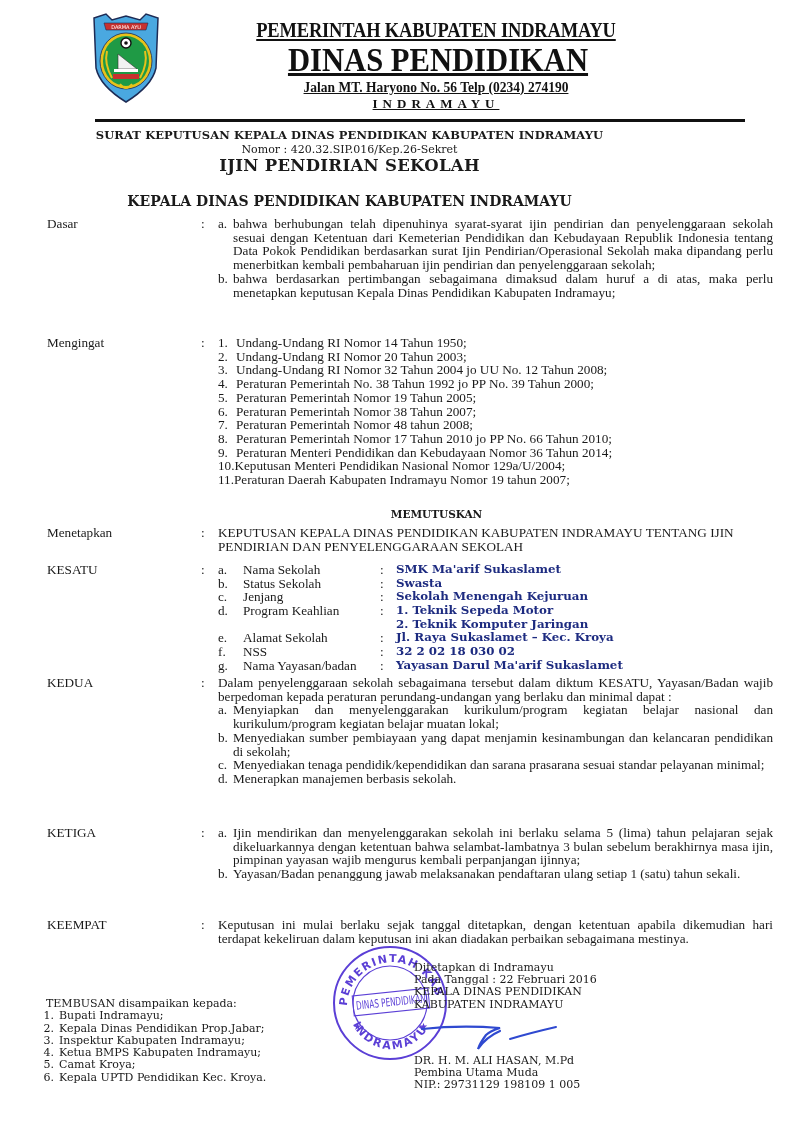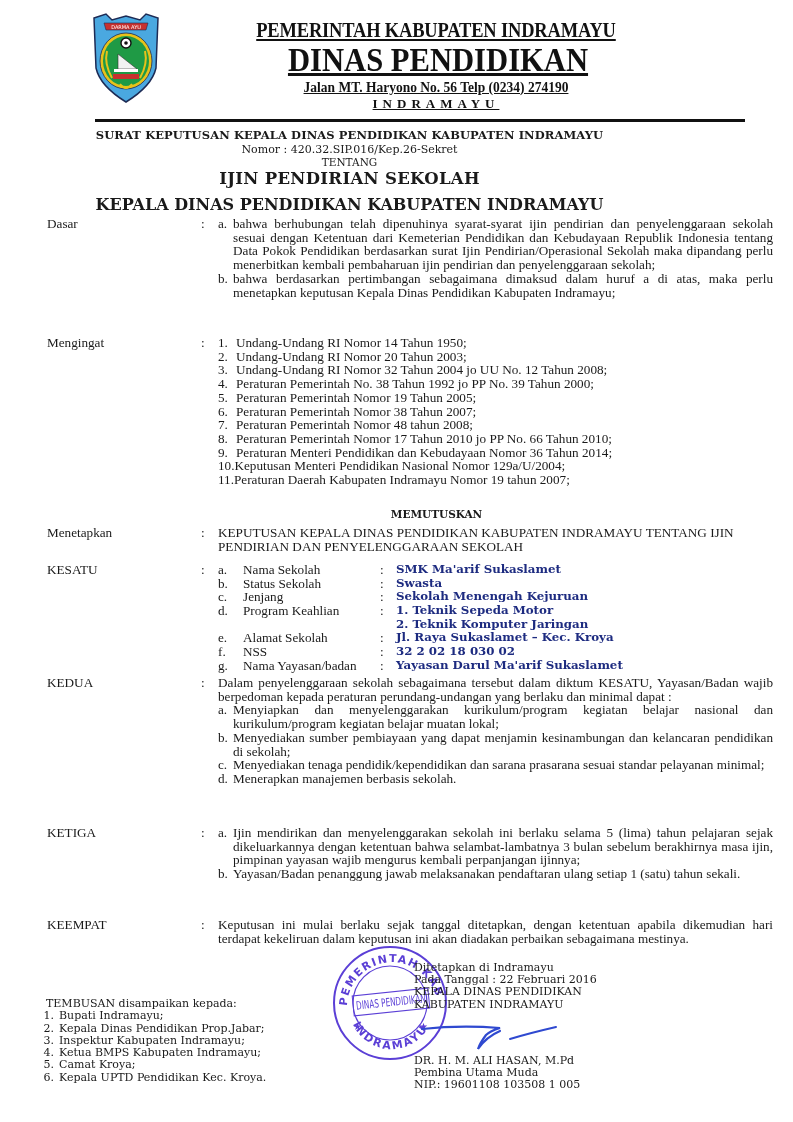--- a/index.html
+++ b/index.html
@@ -15,21 +15,21 @@
     .kop-line3 { font-size: 15px; font-weight: bold; line-height: 18px; transform: scaleX(0.9); transform-origin: center; }
     .kop-line4 { font-size: 13px; font-weight: bold; letter-spacing: 5px; line-height: 16px; }
     .kop-rule { position: absolute; left: 95px; top: 119px; width: 650px; height: 3px; background: #111; }
 
     
     .title-block { position: absolute; left: 0; top: 128px; width: 659px; text-align: center; font-family: "DejaVu Serif", serif; }
     .t-main { font-size: 11.5px; font-weight: bold; letter-spacing: 0.1px; line-height: 15px; margin-left: 40px; }
     .t-nomor { font-size: 11px; line-height: 13px; margin-left: 40px; }
     .t-tentang { font-size: 10.5px; line-height: 13px; margin-left: 40px; }
     .t-subject { font-size: 16.5px; font-weight: bold; line-height: 20px; margin-left: 40px; letter-spacing: 0.3px; }
-    .t-kepala { font-size: 16px; font-weight: bold; line-height: 18px; margin-left: 40px; margin-top: 7px; }
+    .t-kepala { font-size: 14px; font-weight: bold; line-height: 18px; margin-left: 40px; margin-top: 16px; }
 
     
     .sec { position: absolute; left: 0; width: 793px; font-family: "Liberation Serif", serif; font-size: 13.2px; line-height: 13.7px; }
     .sec-label { position: absolute; left: 47px; top: 0; }
     .sec-colon { position: absolute; left: 201px; top: 0; }
     .sec-body { position: absolute; left: 218px; width: 555px; top: 0; }
     .just { text-align: justify; text-align-last: left; }
     .item { display: flex; }
     .item-mark { width: 15px; flex: none; }
     .item-text { flex: 1; text-align: justify; }
@@ -87,21 +87,20 @@
     <div class="kop-line2">DINAS PENDIDIKAN</div>
     <div class="kop-line3">Jalan MT. Haryono No. 56 Telp (0234) 274190</div>
     <div class="kop-line4">INDRAMAYU</div>
   </div>
   <div class="kop-rule"></div>
 </div>
 
 <div class="title-block">
   <div class="t-main">SURAT KEPUTUSAN KEPALA DINAS PENDIDIKAN KABUPATEN INDRAMAYU</div>
   <div class="t-nomor">Nomor : 420.32.SIP.016/Kep.26-Sekret</div>
-  <div class="t-tentang">TENTANG</div>
   <div class="t-subject">IJIN PENDIRIAN SEKOLAH</div>
   <div class="t-kepala">KEPALA DINAS PENDIDIKAN KABUPATEN INDRAMAYU</div>
 </div>
 
 <div class="sec" style="top:217px;">
   <div class="sec-label">Dasar</div>
   <div class="sec-colon">:</div>
   <div class="sec-body">
     <div class="item">
       <span class="item-mark">a.</span>
@@ -298,21 +297,21 @@
 </svg>
 
 <div class="sign">
   <div>Ditetapkan di  Indramayu</div>
   <div>Pada Tanggal   : 22 Februari  2016</div>
   <div>KEPALA DINAS PENDIDIKAN</div>
   <div>KABUPATEN INDRAMAYU</div>
   <div class="sign-gap"></div>
   <div>DR. H. M. ALI HASAN, M.Pd</div>
   <div>Pembina Utama Muda</div>
-  <div>NIP.: 19601108 103508 1 005</div>
+  <div>NIP.: 29731129 198109 1 005</div>
 </div>
 
 <div class="tembusan">
   <div>TEMBUSAN disampaikan kepada:</div>
   <div class="titem">
       <span class="tnum">1.</span>
       <span>Bupati Indramayu;</span>
     </div>
   <div class="titem">
       <span class="tnum">2.</span>

